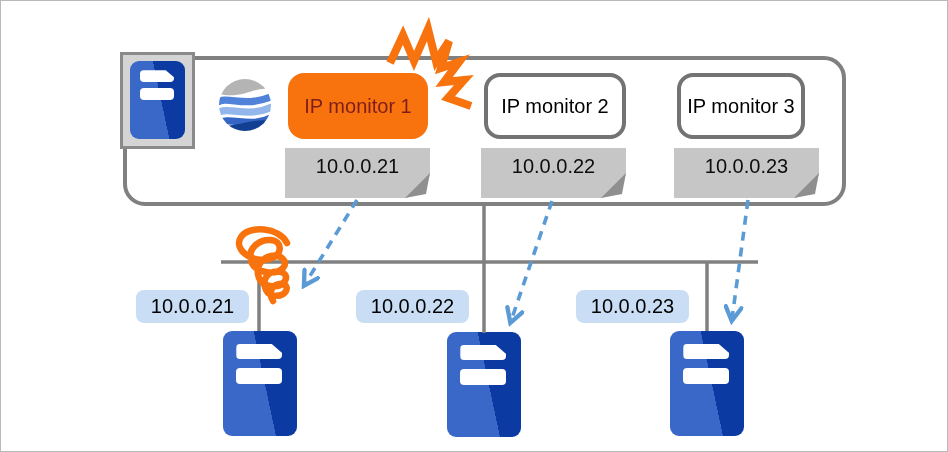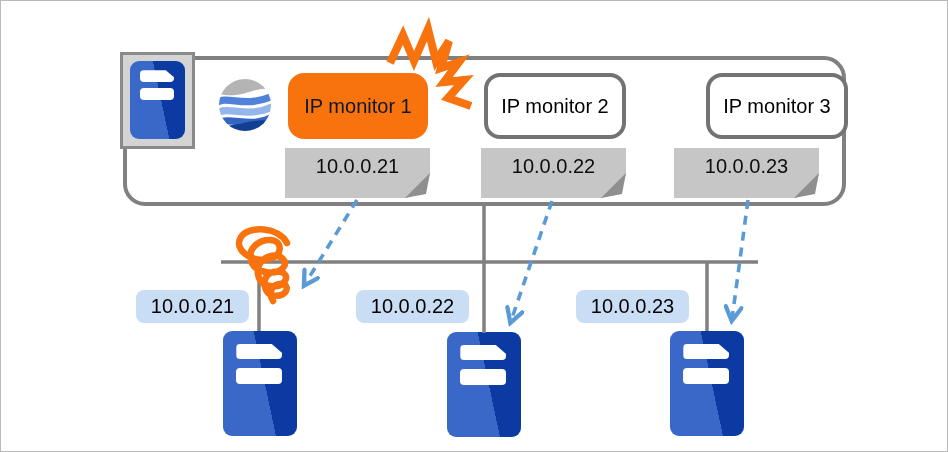--- a/index.html
+++ b/index.html
@@ -25,24 +25,24 @@
   .bar{position:absolute;left:18%;width:62%;height:15%;background:#ffffff;border-radius:4px;}
   .bar.b1{top:12%;clip-path:polygon(0 0,76% 0,100% 60%,100% 100%,0 100%);}
   .bar.b2{top:35%;}
   .logo{position:absolute;left:92px;top:19px;width:52px;height:52px;}
   
   .monitor{
     position:absolute;top:13px;height:66px;display:flex;align-items:center;justify-content:center;
     border-radius:16px;font-size:20px;box-sizing:border-box;background:#ffffff;
     border:4px solid #737373;color:#000;
   }
-  .monitor.alert{background:#f8730d;border:none;color:#0f172a;}
+  .monitor.alert{background:#f8730d;border:none;color:#7f1d1d;}
   .monitor.m1{left:161px;width:140px;}
   .monitor.m2{left:357px;width:142px;}
-  .monitor.m3{left:550px;width:142px;margin-left:29px;}
+  .monitor.m3{left:550px;width:128px;}
   
   .note{position:absolute;top:88px;width:145px;height:50px;}
   .note.n1{left:158px;} .note.n2{left:354px;} .note.n3{left:547px;}
   .note .paper{
     position:absolute;inset:0;background:#c6c6c6;
     clip-path:polygon(0 0,100% 0,100% calc(100% - 23px),calc(100% - 23px) 100%,0 100%);
   }
   .note .fold{
     position:absolute;right:0;bottom:0;width:25px;height:25px;background:#8f8f8f;
     clip-path:polygon(0 100%,100% 0,84% 84%);

